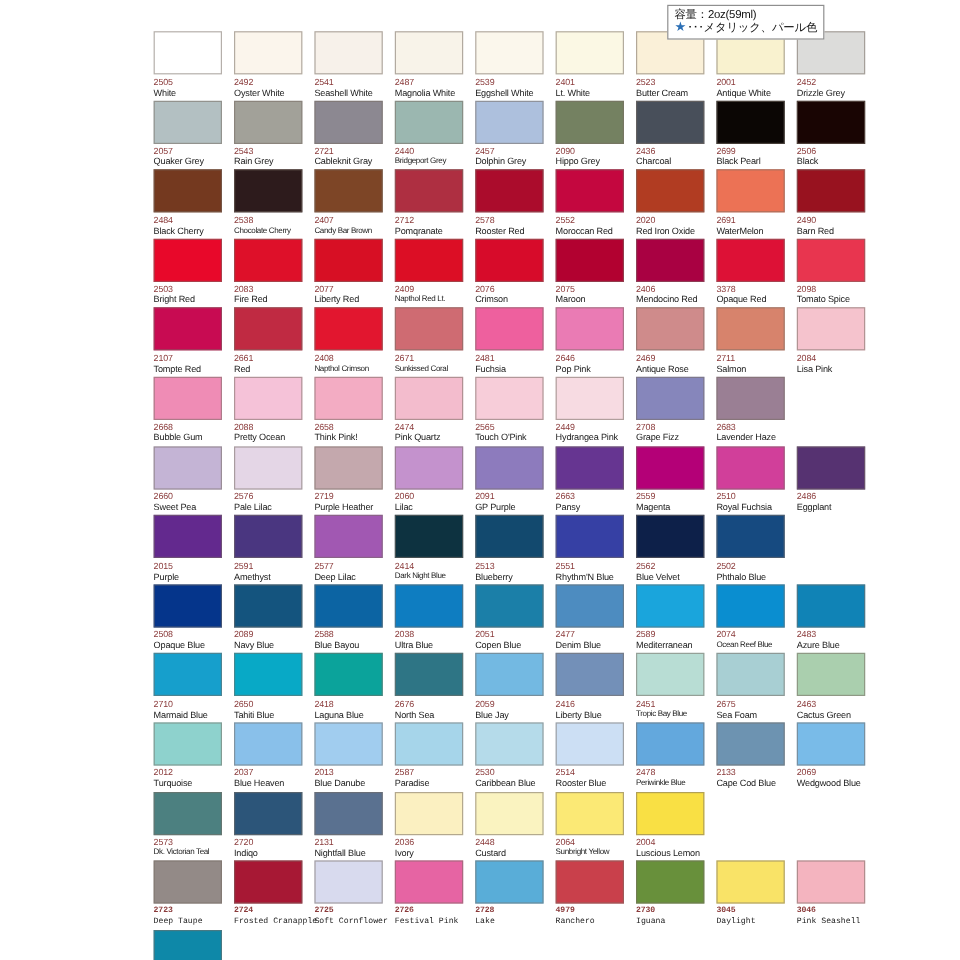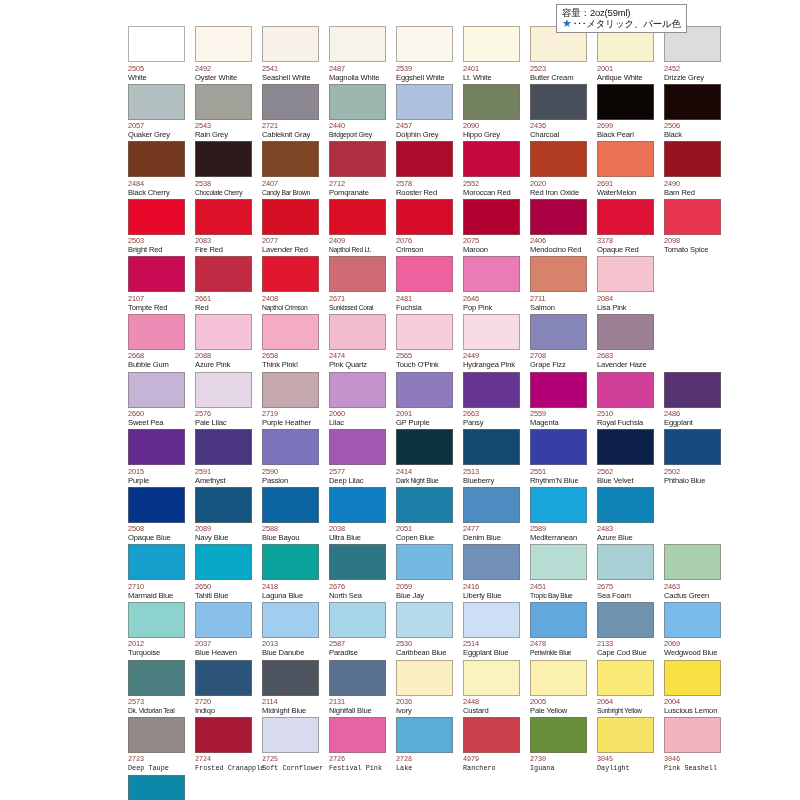--- a/index.html
+++ b/index.html
@@ -63,21 +63,21 @@
   }
   .nm{
     font-size:7.6px;
     color:#1a1a1a;
     line-height:9px;
     white-space:nowrap;
     letter-spacing:-0.15px;
   }
   .nm.tight{font-size:6.7px;letter-spacing:-0.3px;}
   .nm.mono{font-family:"Liberation Mono", monospace;font-size:6.8px;letter-spacing:0px;}
-  .code.mono{font-family:"Liberation Mono", monospace;font-size:6.8px;}
+  .code.mono{font-family:"Liberation Mono", monospace;font-size:6.8px;font-weight:bold;}
 </style>
 </head>
 <body>
 
 <div id="legend-box">
   <div class="legend-line">容量：2oz(59ml)</div>
   <div class="legend-line second">
     <span class="star">★</span>
       <span>･･･メタリック、パール色</span>
   </div>
@@ -232,21 +232,21 @@
         <div class="nm">Bright Red</div>
       </div>
       <div class="cell">
         <div class="swatch" style="background: rgb(222, 16, 41);"></div>
         <div class="code">2083</div>
         <div class="nm">Fire Red</div>
       </div>
       <div class="cell">
         <div class="swatch" style="background: rgb(215, 15, 36);"></div>
         <div class="code">2077</div>
-        <div class="nm">Lavender Red</div>
+        <div class="nm">Liberty Red</div>
       </div>
       <div class="cell">
         <div class="swatch" style="background: rgb(220, 14, 37);"></div>
         <div class="code">2409</div>
         <div class="nm tight">Napthol Red Lt.</div>
       </div>
       <div class="cell">
         <div class="swatch" style="background: rgb(215, 11, 42);"></div>
         <div class="code">2076</div>
         <div class="nm">Crimson</div>
@@ -297,40 +297,45 @@
         <div class="swatch" style="background: rgb(238, 96, 158);"></div>
         <div class="code">2481</div>
         <div class="nm">Fuchsia</div>
       </div>
       <div class="cell">
         <div class="swatch" style="background: rgb(234, 123, 180);"></div>
         <div class="code">2646</div>
         <div class="nm">Pop Pink</div>
       </div>
       <div class="cell">
+        <div class="swatch" style="background: rgb(207, 139, 139);"></div>
+        <div class="code">2469</div>
+        <div class="nm">Antique Rose</div>
+      </div>
+      <div class="cell">
         <div class="swatch" style="background: rgb(215, 131, 108);"></div>
         <div class="code">2711</div>
         <div class="nm">Salmon</div>
       </div>
       <div class="cell">
         <div class="swatch" style="background: rgb(245, 195, 205);"></div>
         <div class="code">2084</div>
         <div class="nm">Lisa Pink</div>
       </div>
     </div>
     <div class="row">
       <div class="cell">
         <div class="swatch" style="background: rgb(239, 140, 181);"></div>
         <div class="code">2668</div>
         <div class="nm">Bubble Gum</div>
       </div>
       <div class="cell">
         <div class="swatch" style="background: rgb(245, 194, 216);"></div>
         <div class="code">2088</div>
-        <div class="nm">Azure Pink</div>
+        <div class="nm">Pretty Ocean</div>
       </div>
       <div class="cell">
         <div class="swatch" style="background: rgb(243, 172, 195);"></div>
         <div class="code">2658</div>
         <div class="nm">Think Pink!</div>
       </div>
       <div class="cell">
         <div class="swatch" style="background: rgb(243, 188, 205);"></div>
         <div class="code">2474</div>
         <div class="nm">Pink Quartz</div>
@@ -408,25 +413,20 @@
         <div class="swatch" style="background: rgb(99, 41, 142);"></div>
         <div class="code">2015</div>
         <div class="nm">Purple</div>
       </div>
       <div class="cell">
         <div class="swatch" style="background: rgb(74, 54, 128);"></div>
         <div class="code">2591</div>
         <div class="nm">Amethyst</div>
       </div>
       <div class="cell">
-        <div class="swatch" style="background: rgb(124, 116, 187);"></div>
-        <div class="code">2590</div>
-        <div class="nm">Passion</div>
-      </div>
-      <div class="cell">
         <div class="swatch" style="background: rgb(161, 88, 178);"></div>
         <div class="code">2577</div>
         <div class="nm">Deep Lilac</div>
       </div>
       <div class="cell">
         <div class="swatch" style="background: rgb(13, 50, 64);"></div>
         <div class="code">2414</div>
         <div class="nm tight">Dark Night Blue</div>
       </div>
       <div class="cell">
@@ -480,20 +480,25 @@
         <div class="swatch" style="background: rgb(77, 140, 192);"></div>
         <div class="code">2477</div>
         <div class="nm">Denim Blue</div>
       </div>
       <div class="cell">
         <div class="swatch" style="background: rgb(26, 165, 220);"></div>
         <div class="code">2589</div>
         <div class="nm">Mediterranean</div>
       </div>
       <div class="cell">
+        <div class="swatch" style="background: rgb(10, 142, 208);"></div>
+        <div class="code">2074</div>
+        <div class="nm tight">Ocean Reef Blue</div>
+      </div>
+      <div class="cell">
         <div class="swatch" style="background: rgb(16, 131, 182);"></div>
         <div class="code">2483</div>
         <div class="nm">Azure Blue</div>
       </div>
     </div>
     <div class="row">
       <div class="cell">
         <div class="swatch" style="background: rgb(22, 159, 204);"></div>
         <div class="code">2710</div>
         <div class="nm">Marmaid Blue</div>
@@ -561,21 +566,21 @@
         <div class="nm">Paradise</div>
       </div>
       <div class="cell">
         <div class="swatch" style="background: rgb(181, 219, 234);"></div>
         <div class="code">2530</div>
         <div class="nm">Caribbean Blue</div>
       </div>
       <div class="cell">
         <div class="swatch" style="background: rgb(204, 223, 244);"></div>
         <div class="code">2514</div>
-        <div class="nm">Eggplant Blue</div>
+        <div class="nm">Rooster Blue</div>
       </div>
       <div class="cell">
         <div class="swatch" style="background: rgb(99, 168, 221);"></div>
         <div class="code">2478</div>
         <div class="nm tight">Periwinkle Blue</div>
       </div>
       <div class="cell">
         <div class="swatch" style="background: rgb(109, 147, 177);"></div>
         <div class="code">2133</div>
         <div class="nm">Cape Cod Blue</div>
@@ -591,45 +596,35 @@
         <div class="swatch" style="background: rgb(76, 128, 128);"></div>
         <div class="code">2573</div>
         <div class="nm tight">Dk. Victorian Teal</div>
       </div>
       <div class="cell">
         <div class="swatch" style="background: rgb(44, 85, 121);"></div>
         <div class="code">2720</div>
         <div class="nm">Indiqo</div>
       </div>
       <div class="cell">
-        <div class="swatch" style="background: rgb(78, 85, 96);"></div>
-        <div class="code">2114</div>
-        <div class="nm">Midnight Blue</div>
-      </div>
-      <div class="cell">
         <div class="swatch" style="background: rgb(90, 113, 144);"></div>
         <div class="code">2131</div>
         <div class="nm">Nightfall Blue</div>
       </div>
       <div class="cell">
         <div class="swatch" style="background: rgb(251, 240, 193);"></div>
         <div class="code">2036</div>
         <div class="nm">Ivory</div>
       </div>
       <div class="cell">
         <div class="swatch" style="background: rgb(250, 243, 192);"></div>
         <div class="code">2448</div>
         <div class="nm">Custard</div>
       </div>
       <div class="cell">
-        <div class="swatch" style="background: rgb(251, 240, 174);"></div>
-        <div class="code">2005</div>
-        <div class="nm">Pale Yellow</div>
-      </div>
-      <div class="cell">
         <div class="swatch" style="background: rgb(251, 233, 117);"></div>
         <div class="code">2064</div>
         <div class="nm tight">Sunbright Yellow</div>
       </div>
       <div class="cell">
         <div class="swatch" style="background: rgb(249, 224, 68);"></div>
         <div class="code">2004</div>
         <div class="nm">Luscious Lemon</div>
       </div>
     </div>

